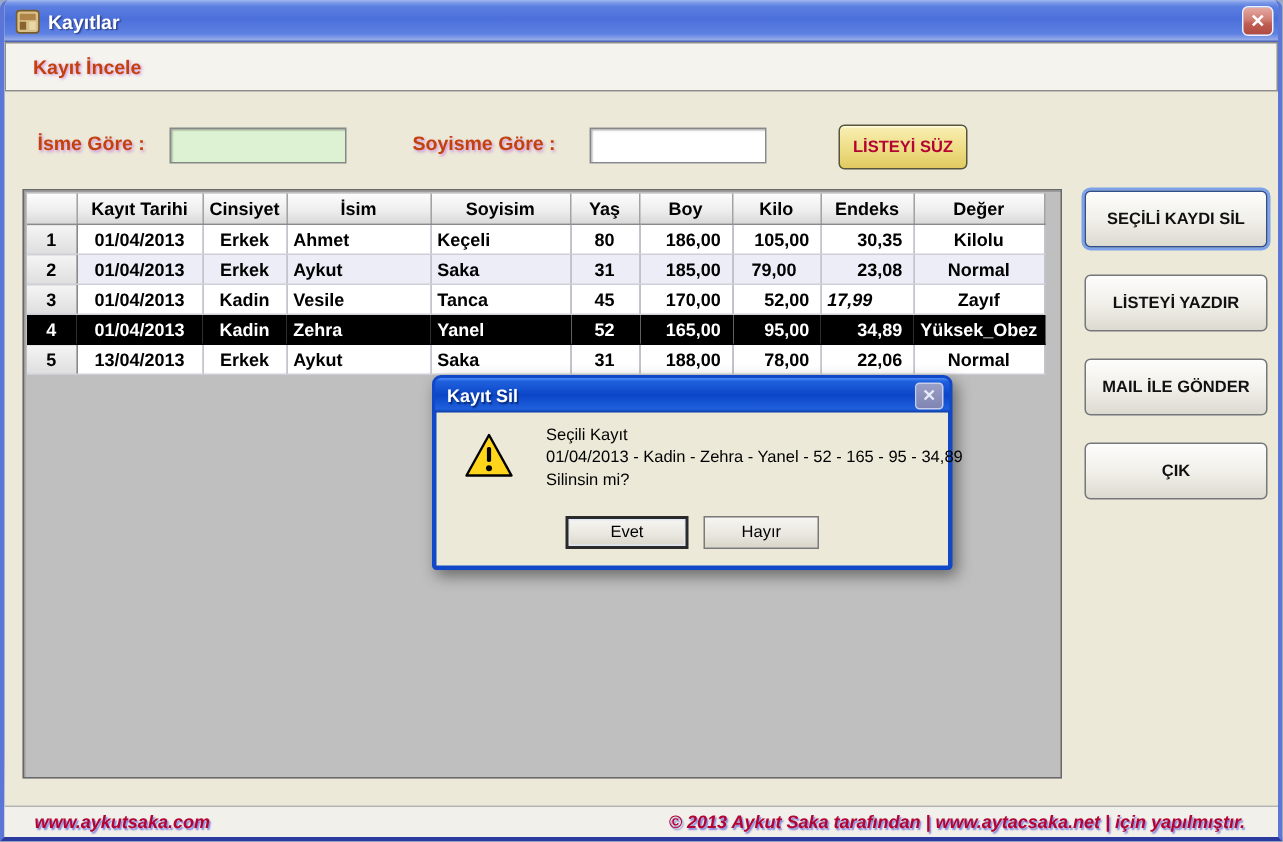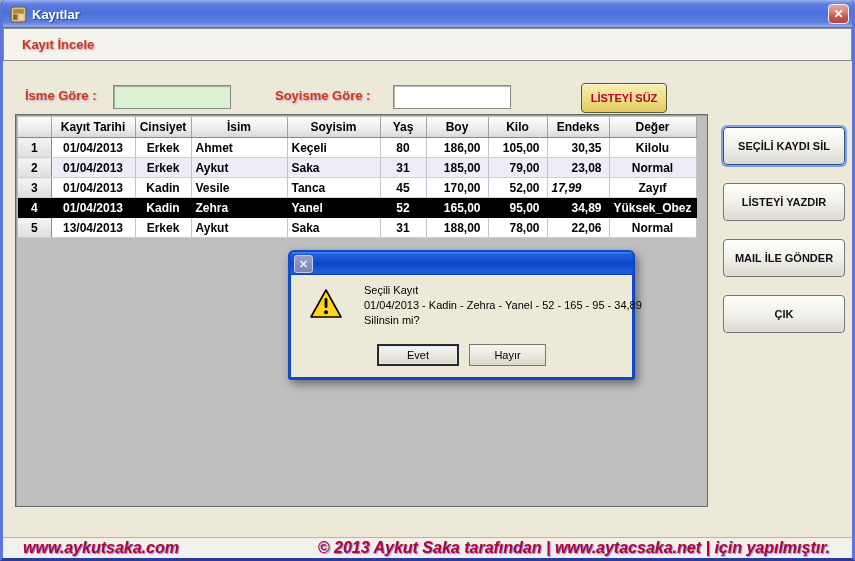--- a/index.html
+++ b/index.html
@@ -37,25 +37,25 @@
     position:absolute;height:24px;box-sizing:border-box;border:1px solid #888;
     box-shadow:inset 1px 1px 1px rgba(90,90,90,.45);font-size:12px;padding:2px 4px;
     font-family:"Liberation Sans",sans-serif;
   }
   #name-input{left:110px;top:85px;width:118px;background:#ddf2d2;}
   #surname-input{left:390px;top:85px;width:118px;background:#fff;}
   #filter-btn{
     position:absolute;left:556px;top:83px;width:86px;height:30px;box-sizing:border-box;
     background:linear-gradient(180deg,#f8efb4 0%,#eedd85 55%,#e2ca60 100%);
     border:1px solid #56563a;border-radius:4px;box-shadow:inset 0 1px 0 #fff9e0;
-    color:#b30433;font-weight:bold;font-size:11px;cursor:pointer;font-family:"Liberation Sans",sans-serif;margin-left:22px;
+    color:#b30433;font-weight:bold;font-size:11px;cursor:pointer;font-family:"Liberation Sans",sans-serif;
   }
   
   #grid{
-    position:absolute;left:12px;top:114px;width:693px;height:393px;box-sizing:border-box;
+    position:absolute;left:12px;top:126px;width:693px;height:393px;box-sizing:border-box;
     background:#bfbfbf;border:1px solid #696969;box-shadow:inset 1px 1px 0 rgba(0,0,0,.18);
     padding:2px;overflow:hidden;
   }
   #grid-table{border-collapse:collapse;table-layout:fixed;font-size:12px;font-weight:bold;color:#000;}
   #grid-table th{
     height:20px;background:linear-gradient(180deg,#fdfdfd 0%,#ececec 60%,#d9d9d9 100%);
     border-right:1px solid #a3a3a3;border-bottom:1px solid #8a8a8a;font-size:12px;padding:0 2px;
   }
   #grid-table td{
     height:19px;background:#fff;border-right:1px solid #c4c4d0;border-bottom:1px solid #cfcfd8;
@@ -105,21 +105,21 @@
     height:22px;box-sizing:border-box;font-size:11px;font-family:"Liberation Sans",sans-serif;
     background:linear-gradient(180deg,#f6f5f1 0%,#e8e6de 60%,#d8d5c9 100%);cursor:pointer;
   }
   #yes-btn{width:82px;border:2px solid #2a2a2a;margin-right:7px;box-shadow:inset 0 0 0 1px #e0e8f8;}
   #no-btn{width:77px;border:1px solid #7a7a7a;}
   
   #footer{
     position:absolute;left:0;bottom:0;width:849px;height:21px;box-sizing:border-box;
     background:#f1f0eb;border-top:1px solid #b4b4b4;display:flex;align-items:center;justify-content:space-between;
   }
-  .footer-text{font-size:16px;font-weight:bold;font-style:italic;color:#b30433;text-shadow:1px 1px 1px rgba(120,120,216,.9);}
+  .footer-text{font-size:12px;font-weight:bold;font-style:italic;color:#b30433;text-shadow:1px 1px 1px rgba(120,120,216,.9);}
   #footer-left{margin-left:20px;}
   #footer-right{margin-right:22px;}
 </style>
 </head>
 <body>
 
 <div id="window">
 
   <div id="titlebar">
     <svg id="app-icon" viewBox="0 0 16 16">
@@ -186,21 +186,21 @@
             <td style="text-align: center;">Kilolu</td>
           </tr>
           <tr class="alt">
             <td class="rownum" style="text-align: center;">2</td>
             <td style="text-align: center;">01/04/2013</td>
             <td style="text-align: center;">Erkek</td>
             <td style="text-align: left;">Aykut</td>
             <td style="text-align: left;">Saka</td>
             <td style="text-align: center;">31</td>
             <td style="text-align: right; padding-right: 7px;">185,00</td>
-            <td style="text-align: right; padding-right: 7px;">79,00</td>
+            <td style="text-align: center; padding-right: 7px;">79,00</td>
             <td style="text-align: right; padding-right: 7px;">23,08</td>
             <td style="text-align: center;">Normal</td>
           </tr>
           <tr>
             <td class="rownum" style="text-align: center;">3</td>
             <td style="text-align: center;">01/04/2013</td>
             <td style="text-align: center;">Kadin</td>
             <td style="text-align: left;">Vesile</td>
             <td style="text-align: left;">Tanca</td>
             <td style="text-align: center;">45</td>
@@ -237,20 +237,21 @@
       </table>
   </div>
 
   <button class="action-btn focused" style="top:127px">SEÇİLİ KAYDI SİL</button>
   <button class="action-btn" style="top:183px">LİSTEYİ YAZDIR</button>
   <button class="action-btn" style="top:295px">ÇIK</button>
   <button class="action-btn" style="top:239px">MAIL İLE GÖNDER</button>
 
   <div id="dialog">
     <div id="dialog-titlebar">
+      <span id="dialog-title">Kayıt Sil</span>
       <div id="dialog-close">
         <span>✕</span>
       </div>
     </div>
     <div id="dialog-content">
       <svg id="warning-icon" viewBox="0 0 34 32">
         <path d="M17 2 L32 29 H2 Z" fill="#ffd51c" stroke="#000" stroke-width="1.6" stroke-linejoin="round"></path>
         <rect x="15.6" y="10" width="2.8" height="10" rx="1.2" fill="#000"></rect>
         <circle cx="17" cy="24.2" r="2" fill="#000"></circle>
       </svg>

